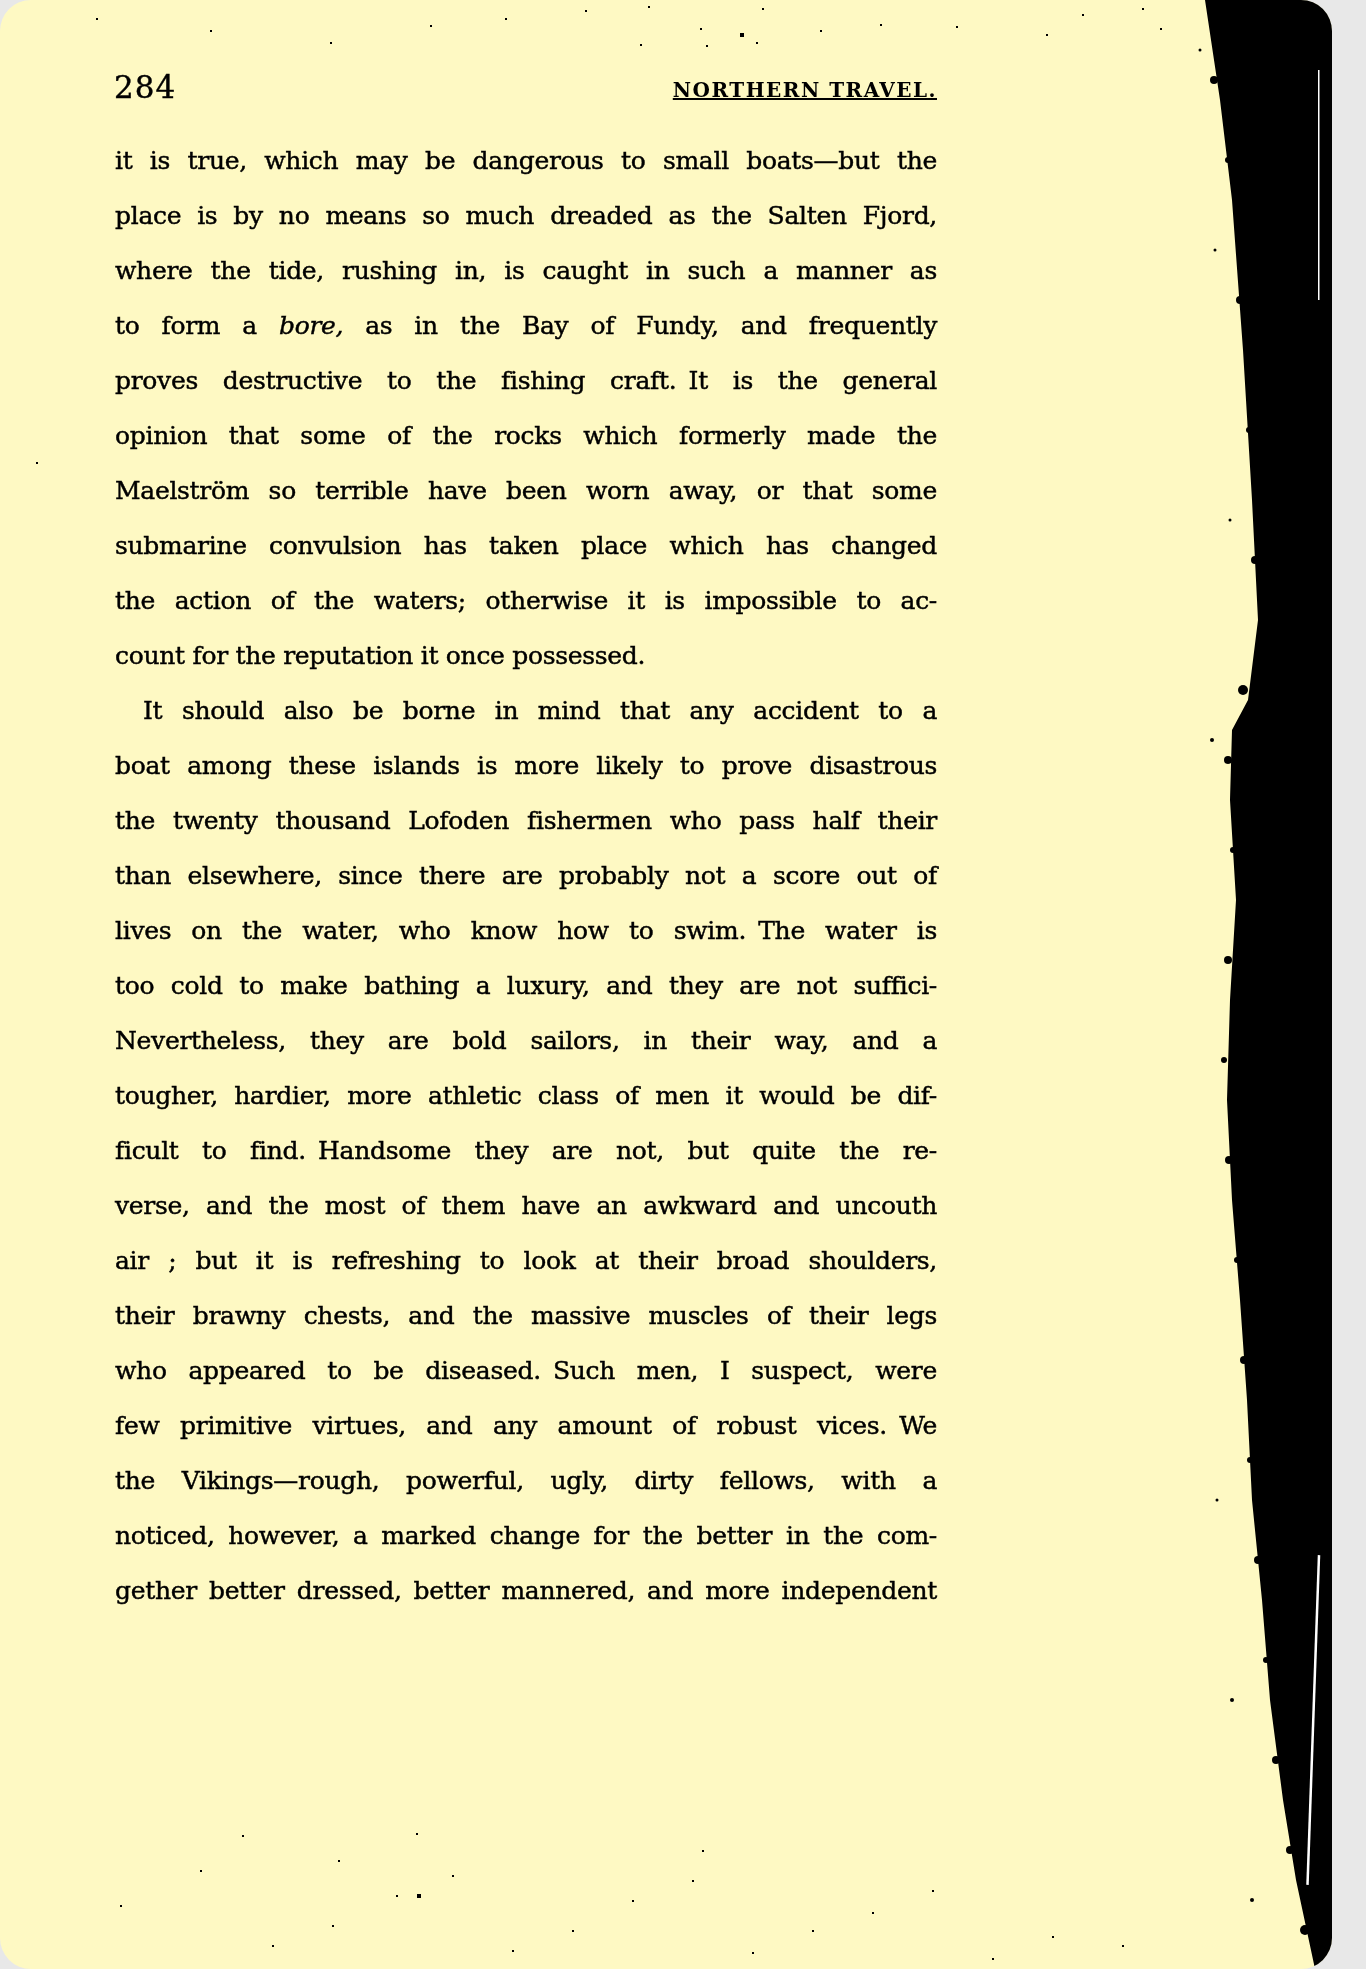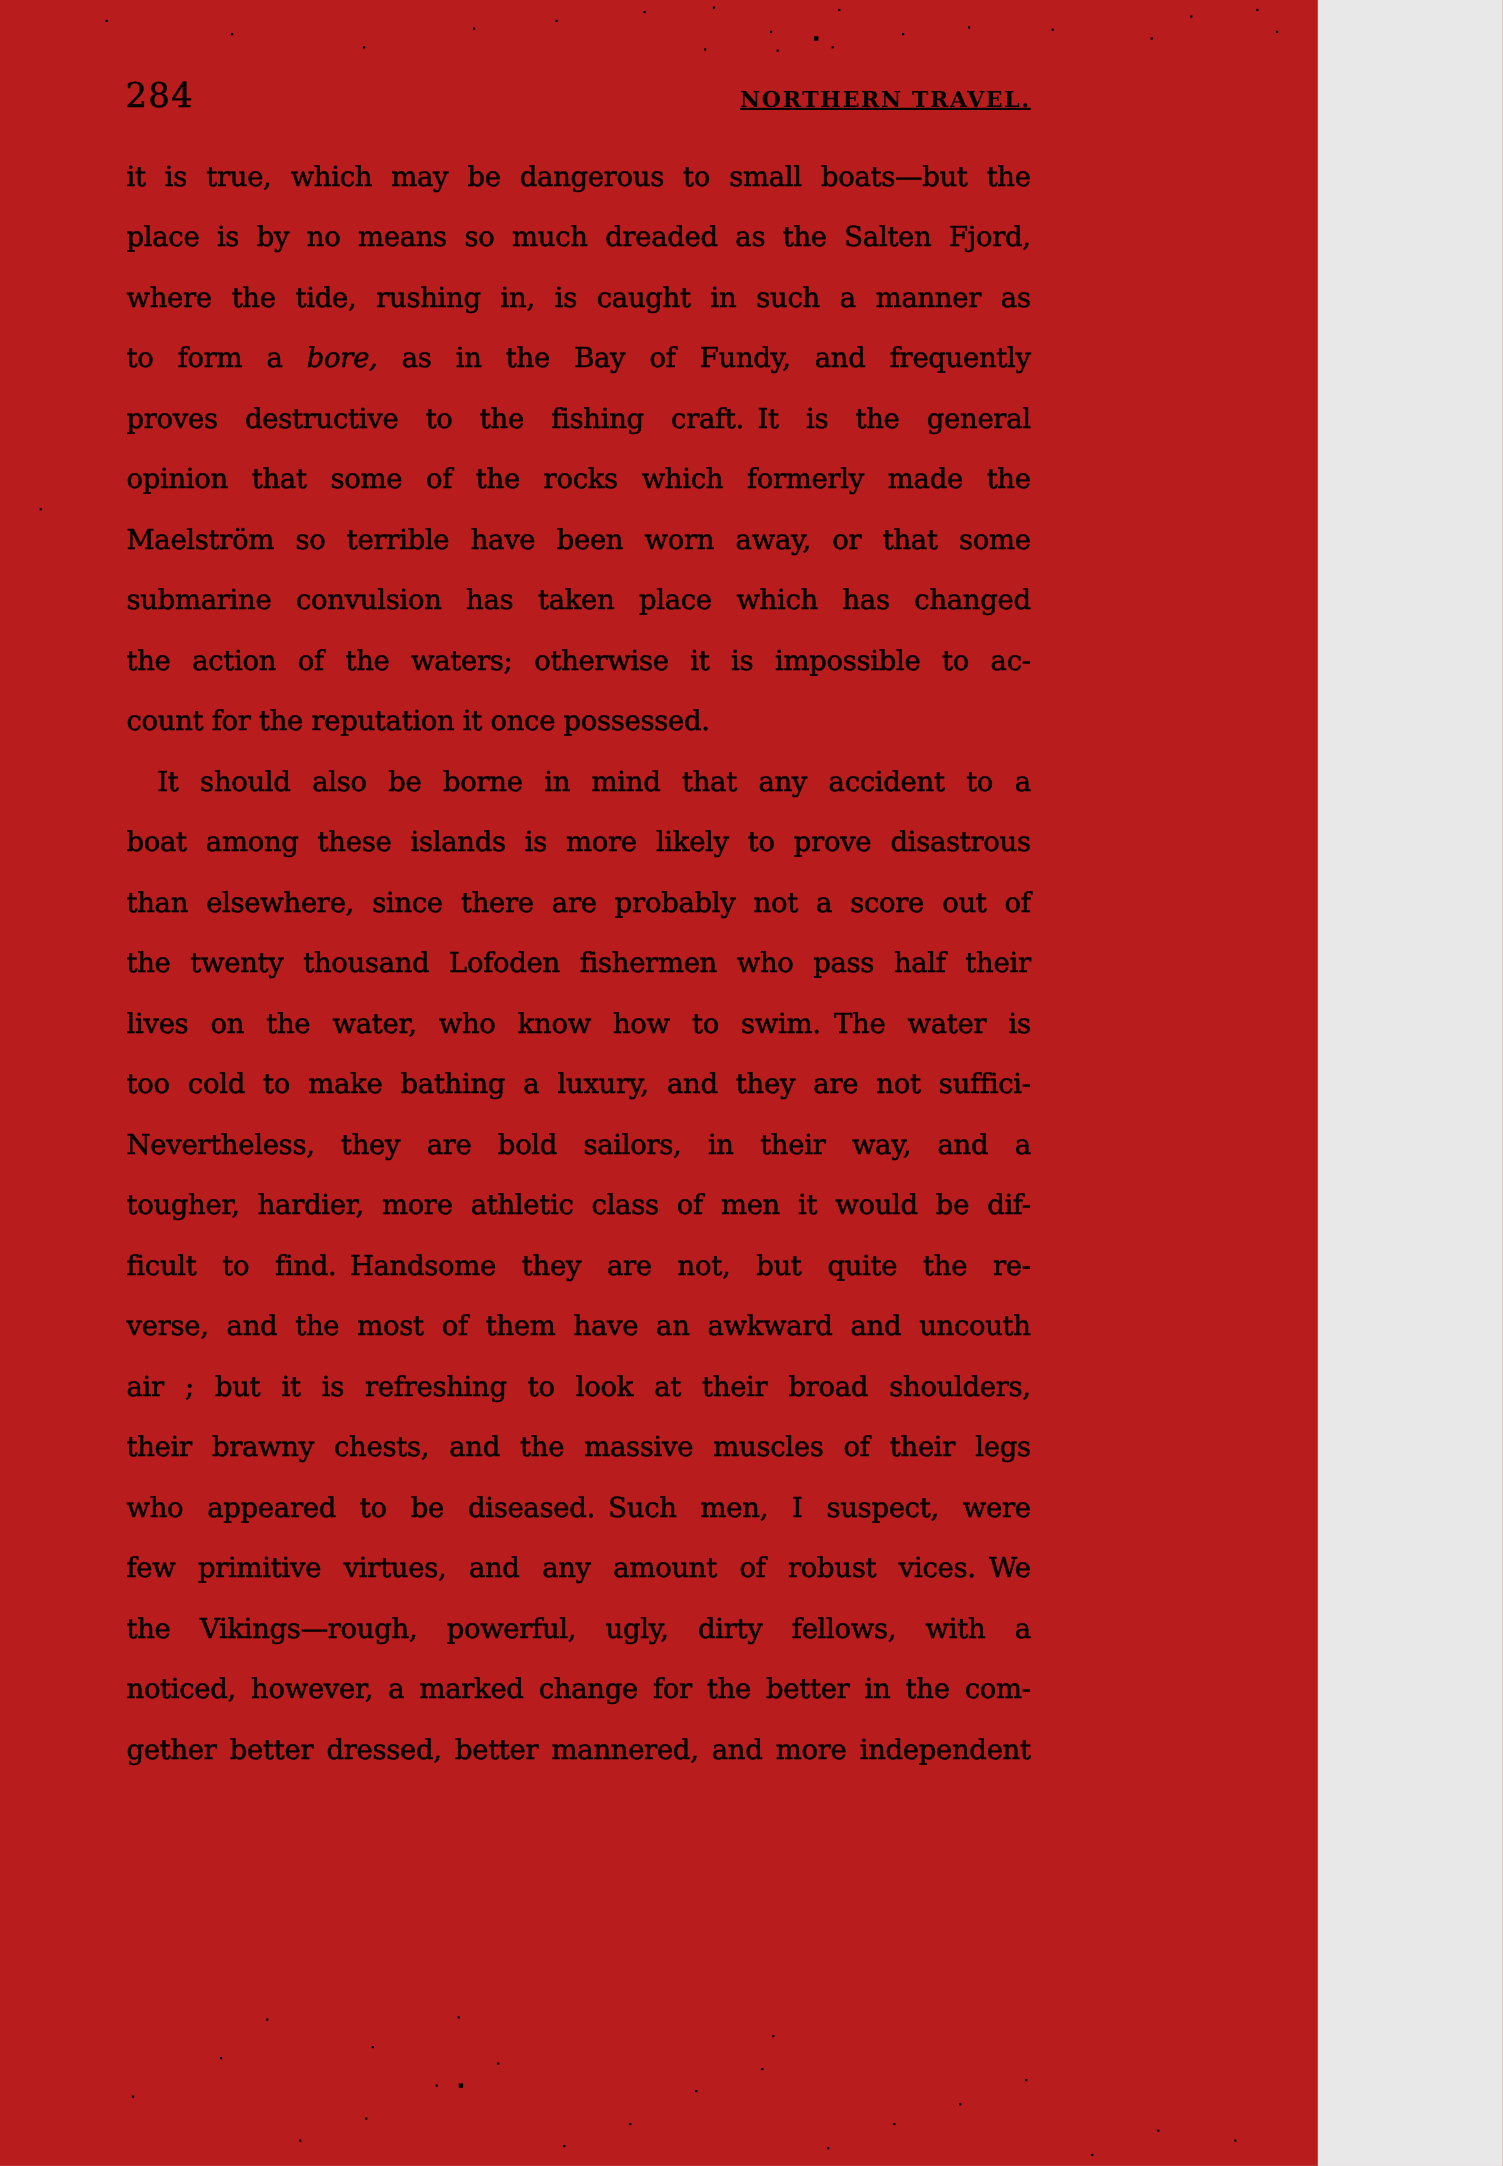--- a/index.html
+++ b/index.html
@@ -1,22 +1,23 @@
 <!DOCTYPE html>
 <html><head>
 <meta charset="utf-8">
 <style>
   html,body{margin:0;padding:0;background:#e8e8e8;}
   .scan-page{
     position:relative;
-    width:1198px;height:1969px;
-    background:#b91c1c;
+    width:1332px;height:1969px;
+    background:#fef9c3;
     overflow:hidden;
     font-family:"DejaVu Serif", serif;
     color:#000;
+    border-radius:31px;
   }
   .ink{ -webkit-text-stroke:0.4px #000; }
 
   .page-number{
     position:absolute; left:114px; top:68px;
     font-size:31px; line-height:38px; letter-spacing:1px;
   }
   .running-title{
     position:absolute; left:115px; top:76px; width:822px;
     text-align:right;
@@ -94,22 +95,22 @@
       <div class="line"><span>where the tide, rushing in, is caught in such a manner as</span></div>
       <div class="line"><span>to form a </span><i>bore,</i><span> as in the Bay of Fundy, and frequently</span></div>
       <div class="line"><span>proves destructive to the fishing craft. It is the general</span></div>
       <div class="line"><span>opinion that some of the rocks which formerly made the</span></div>
       <div class="line"><span>Maelström so terrible have been worn away, or that some</span></div>
       <div class="line"><span>submarine convulsion has taken place which has changed</span></div>
       <div class="line"><span>the action of the waters; otherwise it is impossible to ac-</span></div>
       <div class="line para-end"><span>count for the reputation it once possessed.</span></div>
       <div class="line indent"><span>It should also be borne in mind that any accident to a</span></div>
       <div class="line"><span>boat among these islands is more likely to prove disastrous</span></div>
+      <div class="line"><span>the twenty thousand Lofoden fishermen who pass half their</span></div>
       <div class="line"><span>than elsewhere, since there are probably not a score out of</span></div>
-      <div class="line"><span>the twenty thousand Lofoden fishermen who pass half their</span></div>
       <div class="line"><span>lives on the water, who know how to swim. The water is</span></div>
       <div class="line"><span>too cold to make bathing a luxury, and they are not suffici-</span></div>
       <div class="line"><span>Nevertheless, they are bold sailors, in their way, and a</span></div>
       <div class="line"><span>tougher, hardier, more athletic class of men it would be dif-</span></div>
       <div class="line"><span>ficult to find. Handsome they are not, but quite the re-</span></div>
       <div class="line"><span>verse, and the most of them have an awkward and uncouth</span></div>
       <div class="line"><span>air ; but it is refreshing to look at their broad shoulders,</span></div>
       <div class="line"><span>their brawny chests, and the massive muscles of their legs</span></div>
       <div class="line"><span>who appeared to be diseased. Such men, I suspect, were</span></div>
       <div class="line"><span>few primitive virtues, and any amount of robust vices. We</span></div>

